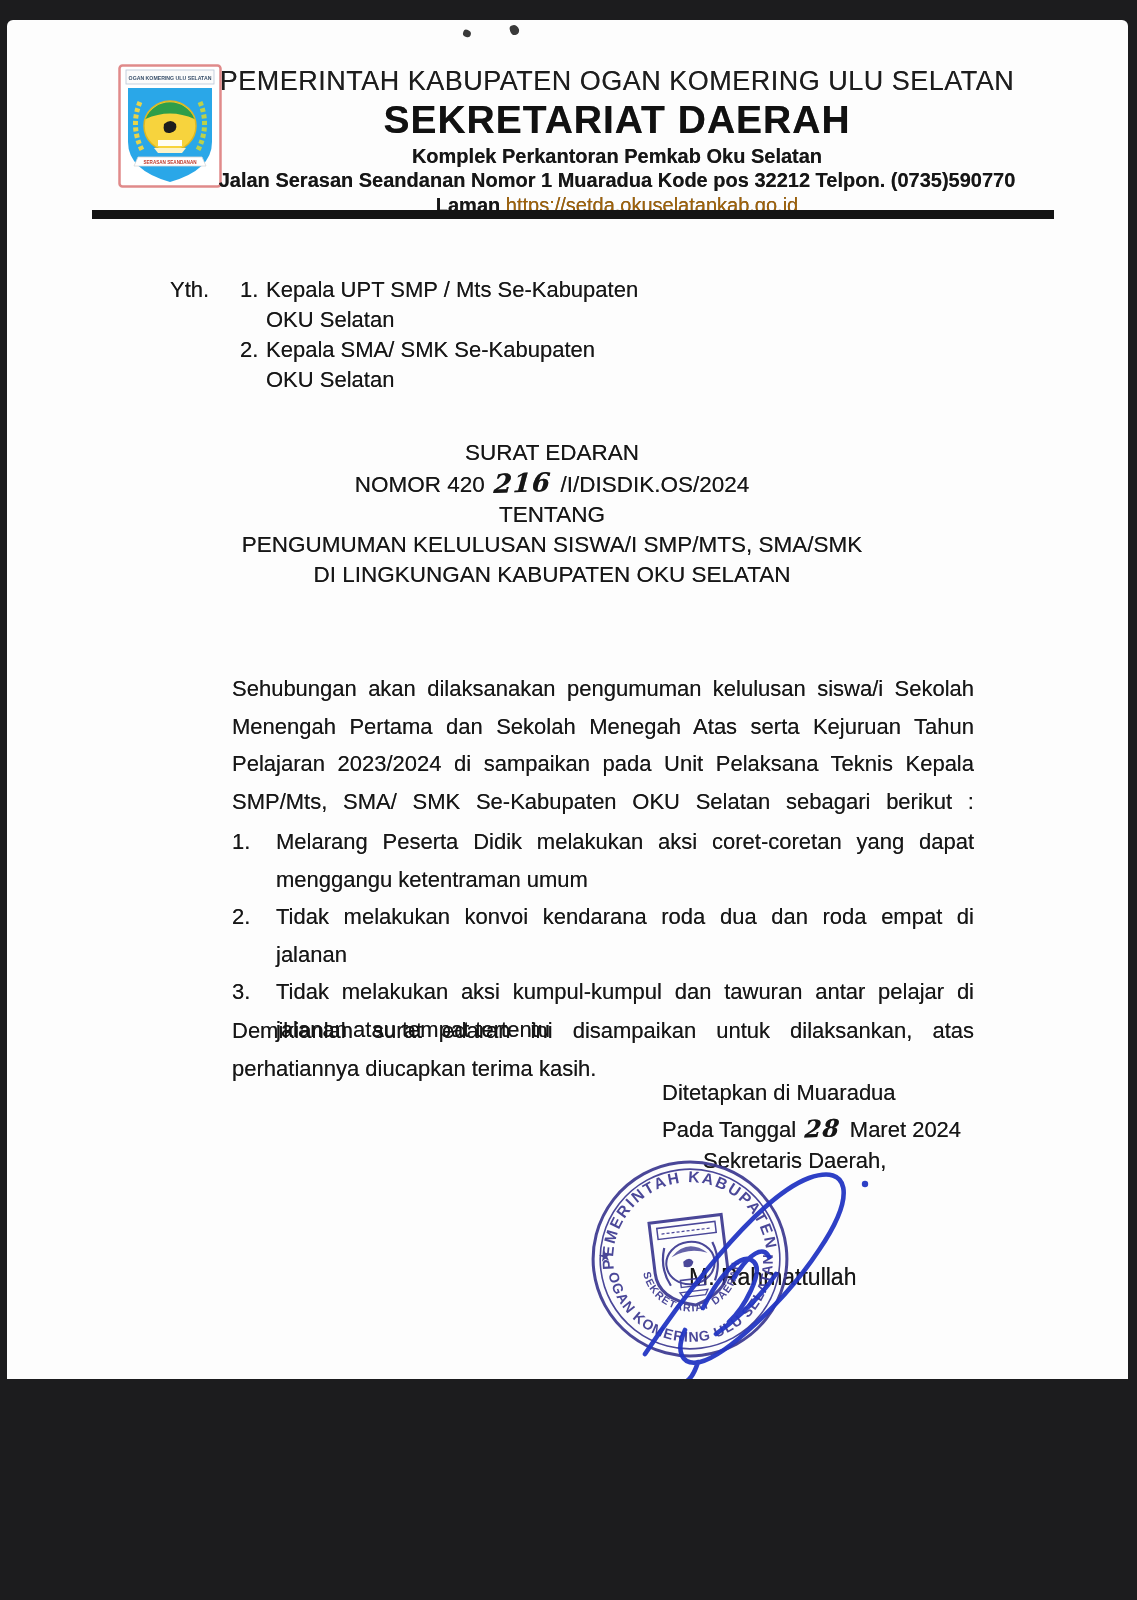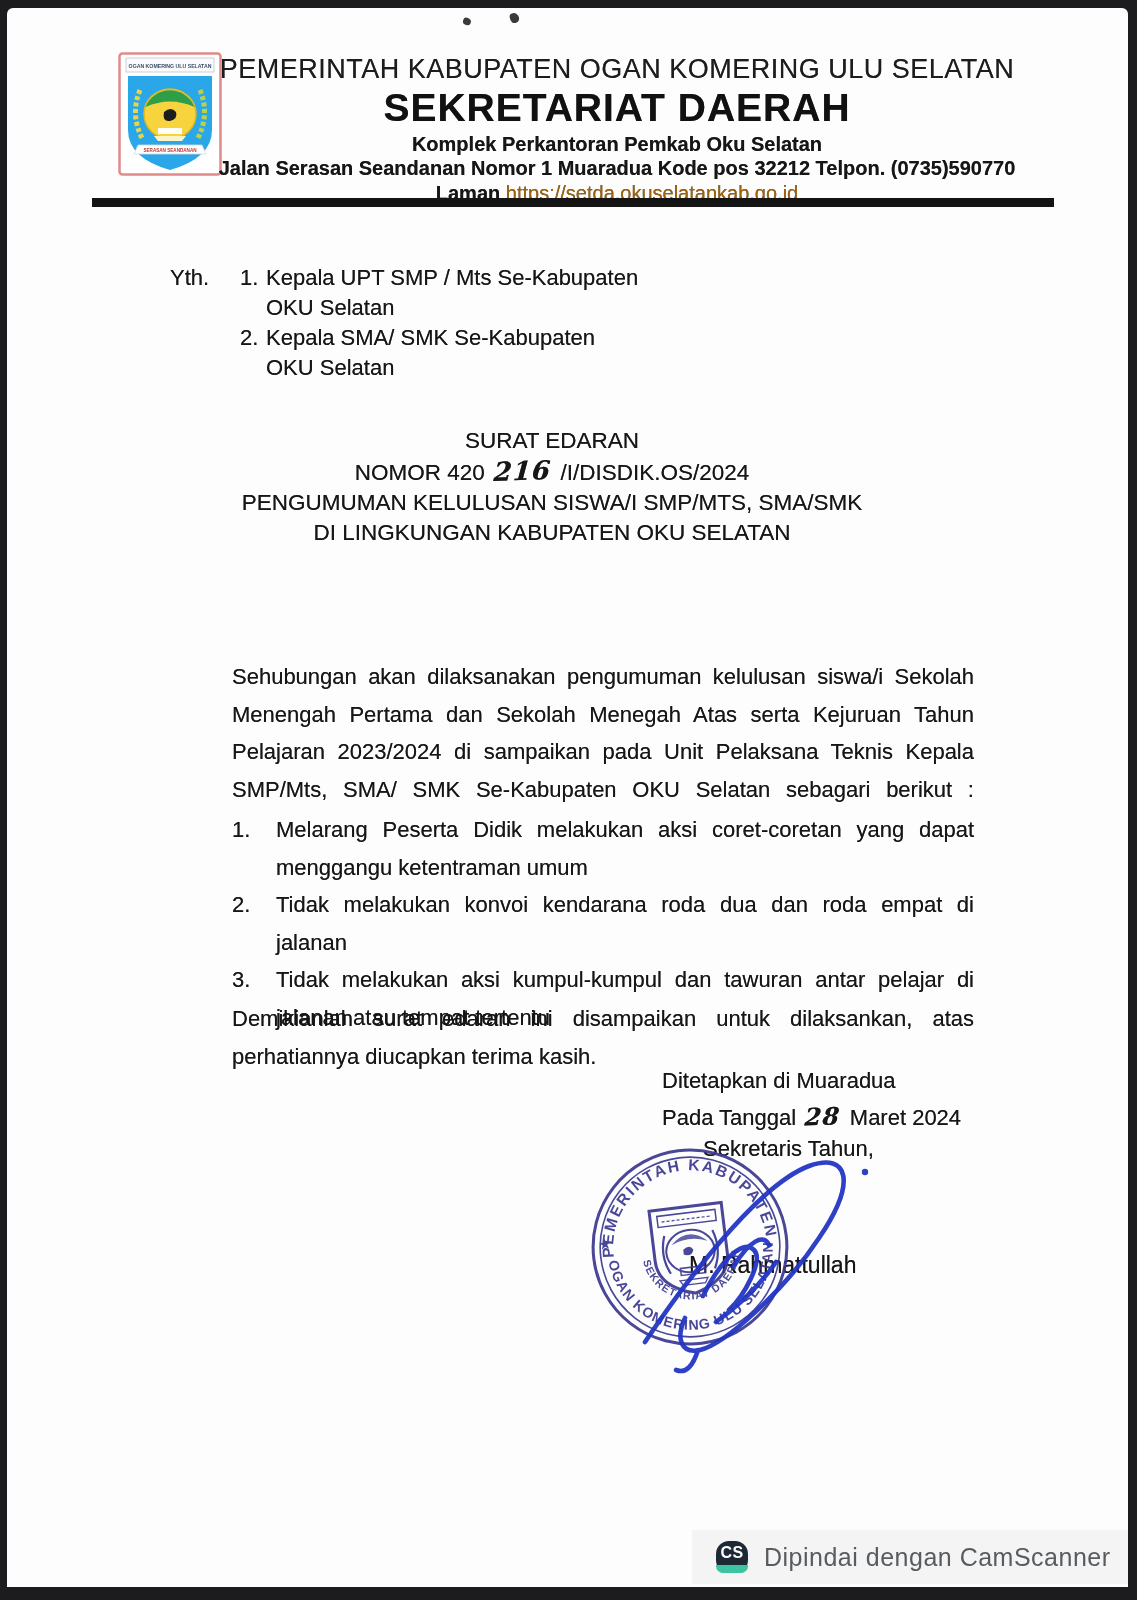--- a/index.html
+++ b/index.html
@@ -6,21 +6,21 @@
   html,body { width:1137px; height:1600px; }
   body {
     position:relative;
     width:1137px; height:1600px;
     background:#1c1c1e;
     font-family:"Liberation Sans", sans-serif;
     color:#161616;
     overflow:hidden;
   }
   .page {
-    position:absolute; left:7px; top:8px; width:1121px; height:1579px;
+    position:absolute; left:7px; top:20px; width:1121px; height:1359px;
     background:#fdfdfd;
     border-radius:6px 6px 0 0;
     overflow:hidden;
   }
   .scan-text { text-shadow:0 0 0.45px rgba(10,10,10,0.65); }
 
   
   .speck { position:absolute; background:#3a3a3a; border-radius:40% 60% 50% 50%; }
   .speck1 { left:456px; top:10px; width:8px; height:7px; transform:rotate(20deg); }
   .speck2 { left:503px; top:5px;  width:9px; height:10px; transform:rotate(-15deg); }
@@ -134,20 +134,21 @@
     <div class="recip-row" style="margin-left:70px;">
       <div class="recip-no">2.</div>
       <div>Kepala SMA/ SMK Se-Kabupaten</div>
     </div>
     <div class="recip-cont">OKU Selatan</div>
   </div>
 
   <div class="title-block scan-text">
     <div>SURAT EDARAN</div>
     <div><span>NOMOR 420 </span><span class="handwrit">216</span><span> /I/DISDIK.OS/2024</span></div>
+    <div>TENTANG</div>
     <div>PENGUMUMAN KELULUSAN SISWA/I SMP/MTS, SMA/SMK</div>
     <div>DI LINGKUNGAN KABUPATEN OKU SELATAN</div>
   </div>
 
   <div class="para para-open scan-text">Sehubungan akan dilaksanakan pengumuman kelulusan siswa/i Sekolah Menengah Pertama dan Sekolah Menegah Atas serta Kejuruan Tahun Pelajaran 2023/2024 di sampaikan pada Unit Pelaksana Teknis Kepala SMP/Mts, SMA/ SMK Se-Kabupaten OKU Selatan sebagari berikut :</div>
 
   <div class="list scan-text">
     <div class="list-item">
       <div class="list-no">1.</div>
       <div class="list-text">Melarang Peserta Didik melakukan aksi coret-coretan yang dapat menggangu ketentraman umum</div>
@@ -159,21 +160,21 @@
     <div class="list-item">
       <div class="list-no">3.</div>
       <div class="list-text">Tidak melakukan aksi kumpul-kumpul dan tawuran antar pelajar di jalanan atau tempat tertentu</div>
     </div>
   </div>
 
   <div class="para para-close scan-text">Demikianlah surat edaran ini disampaikan untuk dilaksankan, atas perhatiannya diucapkan terima kasih.</div>
 
   <div class="signoff-line s-place scan-text">Ditetapkan di Muaradua</div>
   <div class="signoff-line s-date scan-text"><span>Pada Tanggal </span><span class="handwrit">28</span><span> Maret 2024</span></div>
-  <div class="signoff-line s-role scan-text">Sekretaris Tahun,</div>
+  <div class="signoff-line s-role scan-text">Sekretaris Daerah,</div>
   <div class="signoff-line s-name scan-text">M. Rahmattullah</div>
 
   <svg class="stamp" viewBox="0 0 216 216">
     <defs>
       <path id="arcTop" d="M 32 108 A 76 76 0 0 1 184 108"></path>
       <path id="arcBottom" d="M 26 108 A 82 82 0 0 0 190 108"></path>
       <path id="arcInner" d="M 60 112 A 48 48 0 0 0 156 112"></path>
     </defs>
     <g stroke="#3b3890" fill="none">
       <circle cx="108" cy="108" r="96" stroke-width="3"></circle>

